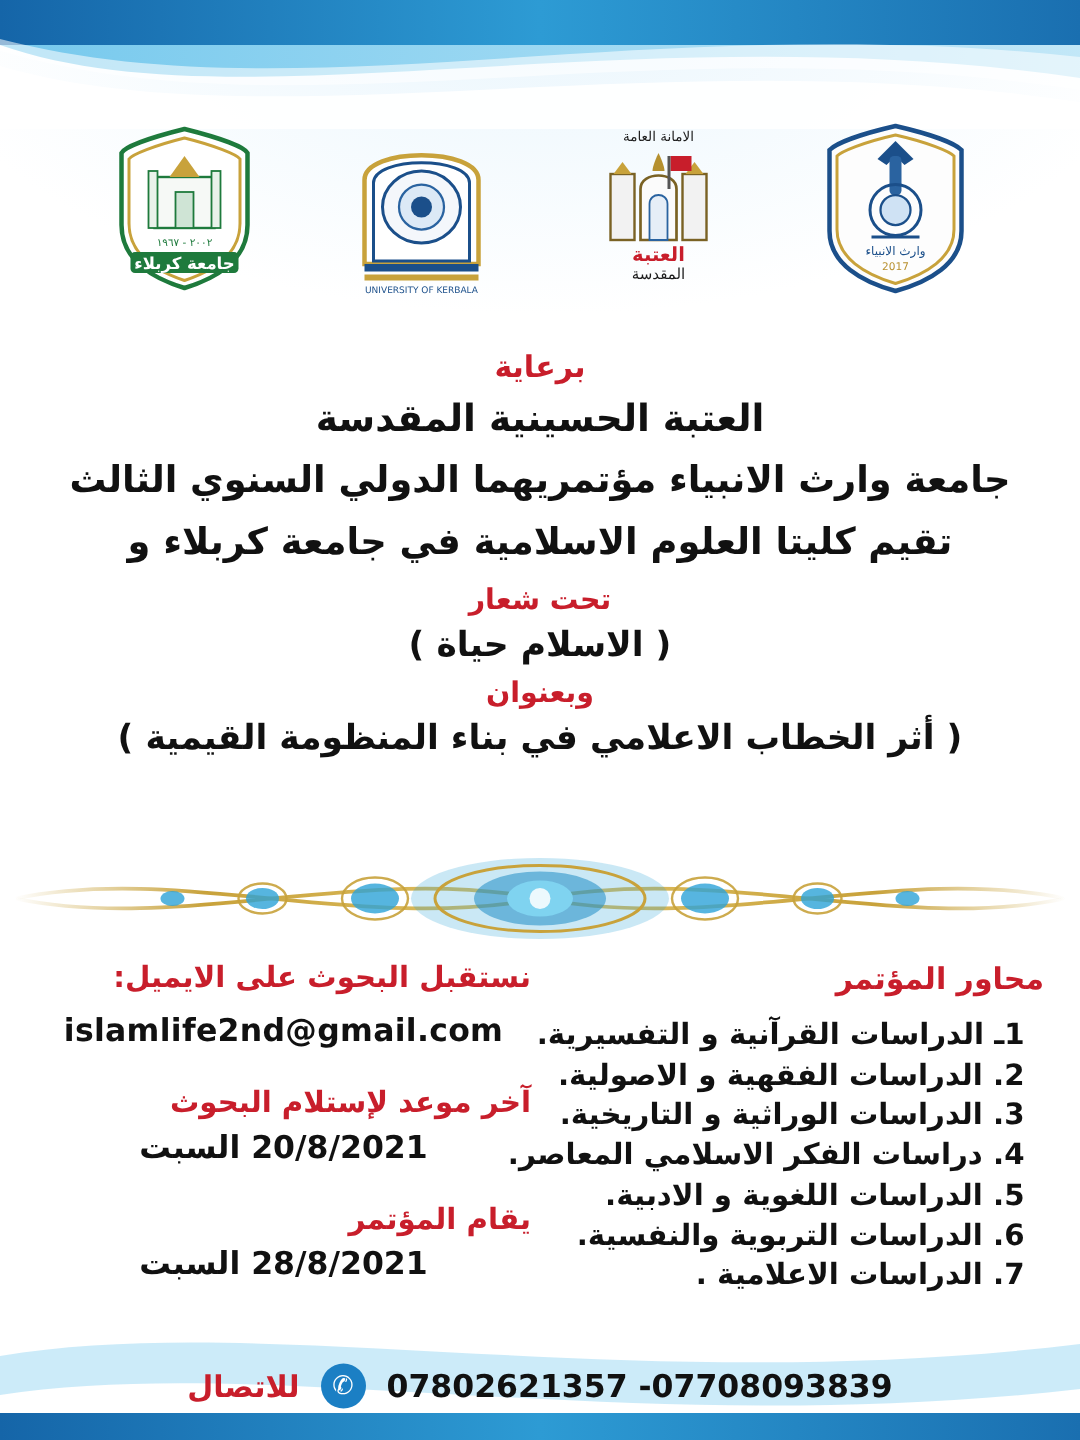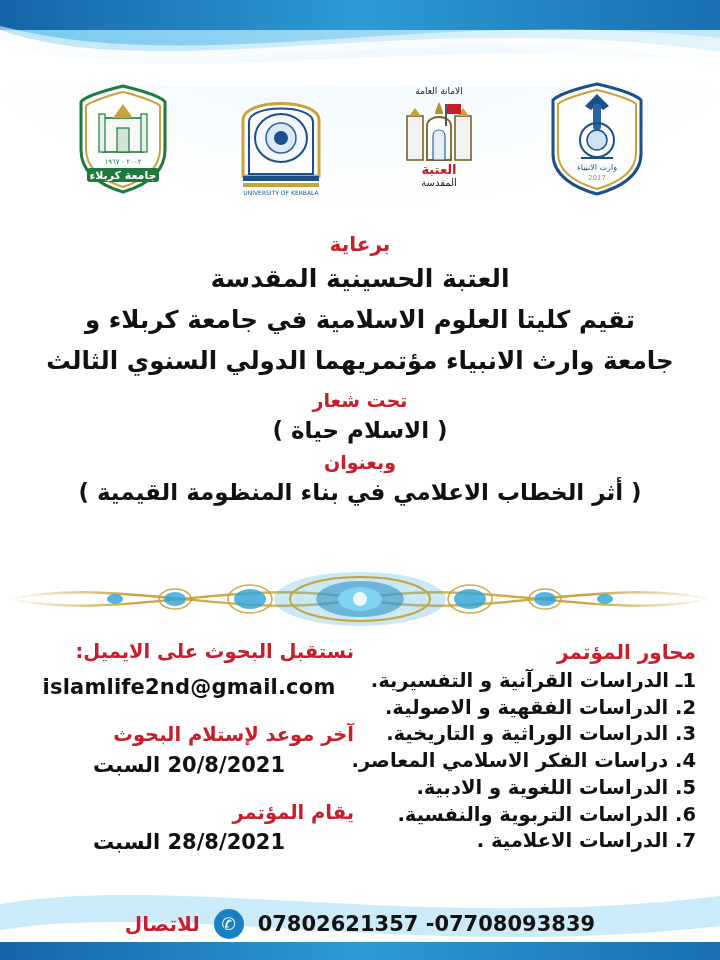--- a/index.html
+++ b/index.html
@@ -138,21 +138,21 @@
     direction: rtl;
   }
   .axes-title {
     color: #c81e2b;
     font-size: 20px;
     font-weight: bold;
     margin-bottom: 4px;
   }
   .axes-list {
     list-style: none;
-    margin: 0;
+    margin: 13px;
     padding: 0;
   }
   .axes-list li {
     color: #111111;
     font-size: 19.5px;
     font-weight: bold;
     line-height: 1.37;
     white-space: nowrap;
   }
 
@@ -312,22 +312,22 @@
         <rect x="16" y="88" width="72" height="14" rx="3" fill="#1e7a3c"></rect>
         <text x="52" y="99" font-size="11" fill="#ffffff" text-anchor="middle" font-family="DejaVu Sans, sans-serif" font-weight="bold">جامعة كربلاء</text>
       </svg>
     </div>
 
   </div>
 
   <div class="header-text">
     <div class="under-patronage">برعاية</div>
     <div class="authority">العتبة الحسينية المقدسة</div>
+    <div class="main-line">جامعة وارث الانبياء مؤتمريهما الدولي السنوي الثالث</div>
     <div class="main-line">تقيم كليتا العلوم الاسلامية في جامعة كربلاء و</div>
-    <div class="main-line">جامعة وارث الانبياء مؤتمريهما الدولي السنوي الثالث</div>
     <div class="slogan-label">تحت شعار</div>
     <div class="slogan">( الاسلام حياة )</div>
     <div class="title-label">وبعنوان</div>
     <div class="title-text">( أثر الخطاب الاعلامي في بناء المنظومة القيمية )</div>
   </div>
 
   <div class="divider">
     <svg width="720" height="66" viewBox="0 0 720 66">
       <defs>
         <linearGradient id="orn" x1="0" y1="0" x2="1" y2="0">

